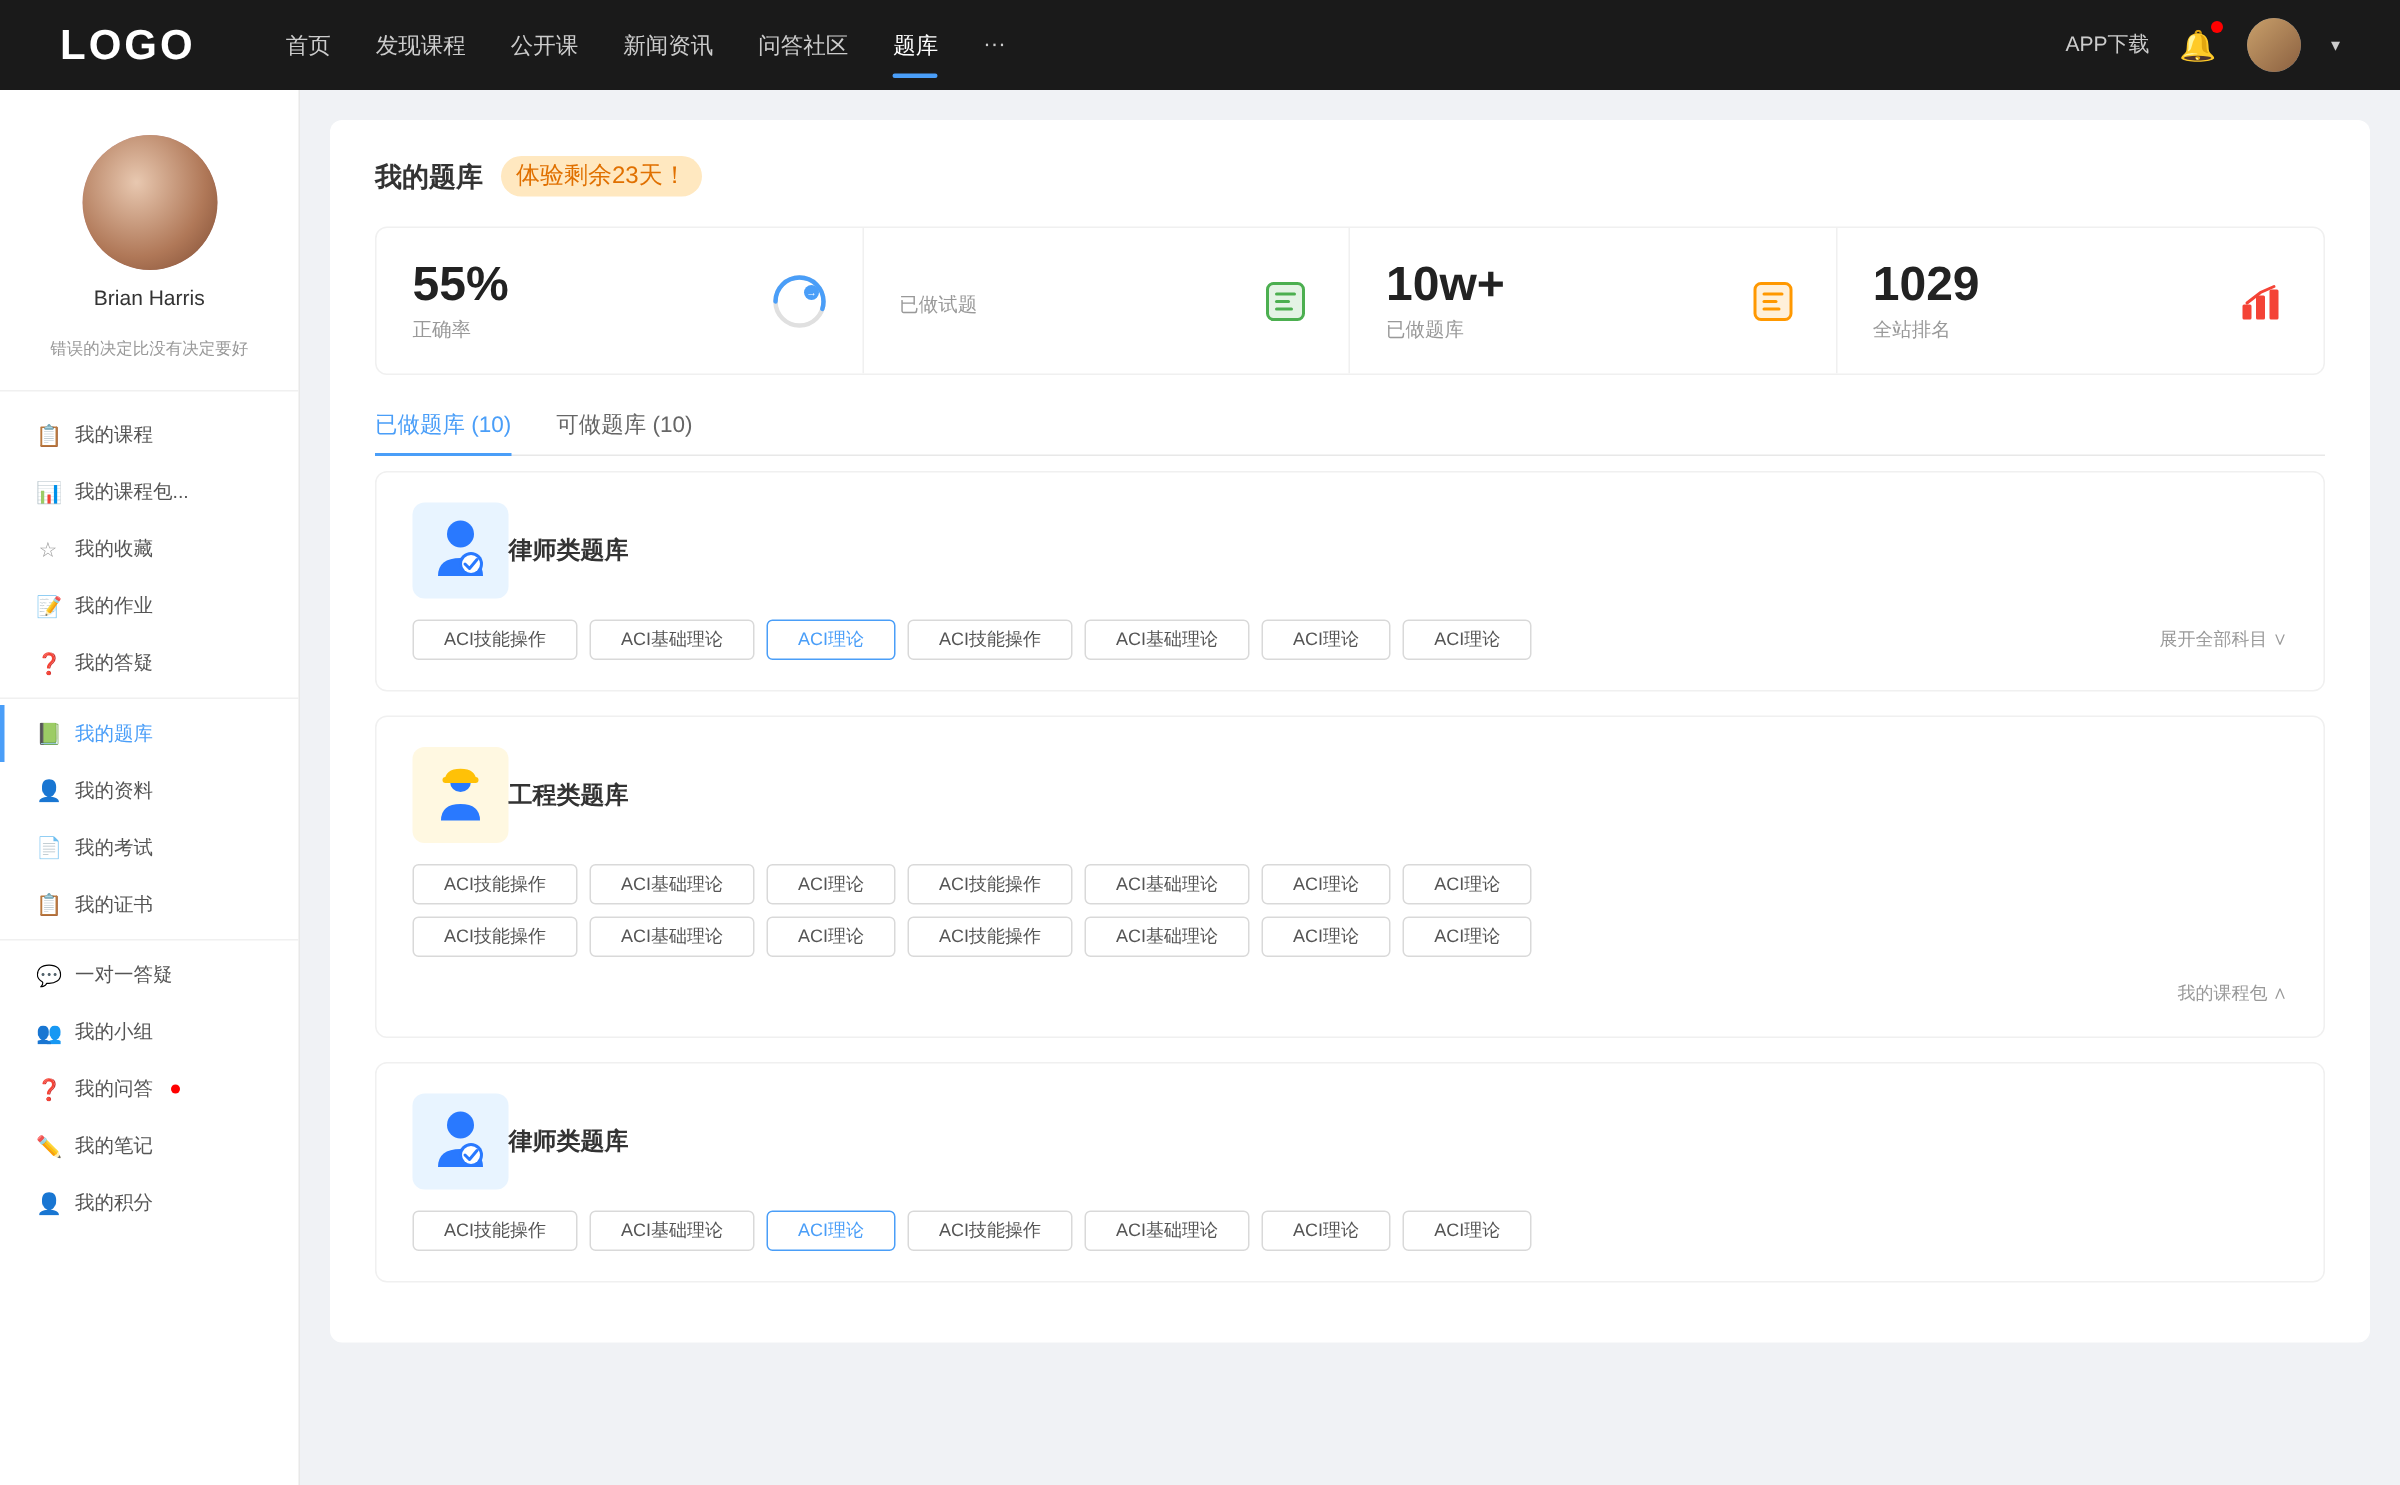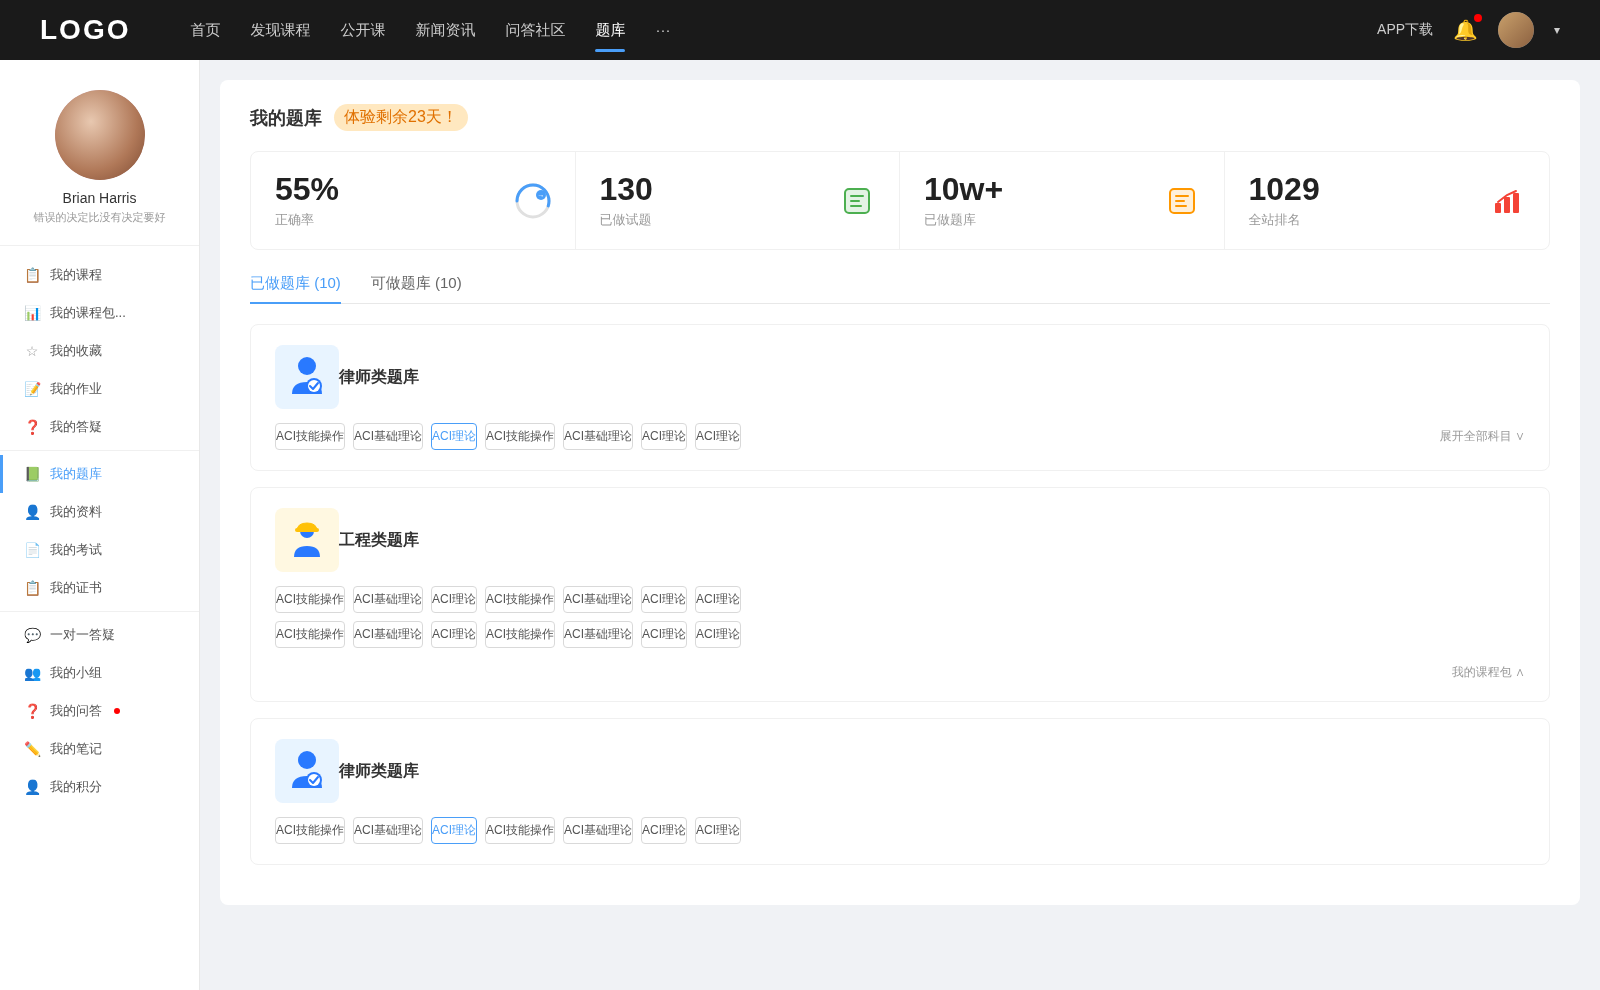--- a/index.html
+++ b/index.html
@@ -121,21 +121,21 @@
     }
     .sidebar-avatar-inner {
       width: 100%; height: 100%;
       background: radial-gradient(ellipse at 40% 35%, #e8c8b0, #b07858 60%, #7a4830 100%);
       border-radius: 50%;
     }
     .sidebar-name {
       font-size: 14px;
       font-weight: 500;
       color: #333;
-      margin-bottom: 4px;
+      margin-bottom: 19px;
     }
     .sidebar-motto {
       font-size: 11px;
       color: #999;
     }
     .sidebar-menu {
       padding: 10px 0;
     }
     .sidebar-menu-item {
       display: flex;
@@ -249,21 +249,21 @@
       width: 36px; height: 36px;
       display: flex; align-items: center; justify-content: center;
       font-size: 22px;
     }
 
     
     .tabs {
       display: flex;
       gap: 30px;
       border-bottom: 1px solid #e8e8e8;
-      margin-bottom: 20px;
+      margin-bottom: 10px;
     }
     .tab {
       font-size: 15px;
       padding-bottom: 10px;
       cursor: pointer;
       color: #666;
       position: relative;
     }
     .tab.active {
       color: #4a9ef8;
@@ -303,21 +303,21 @@
     }
     .tags-row {
       display: flex;
       flex-wrap: wrap;
       gap: 8px;
       align-items: center;
     }
     .tag {
       border: 1px solid #d9d9d9;
       border-radius: 4px;
-      padding: 4px 0;
+      padding: 4px 20px;
       font-size: 12px;
       color: #555;
       cursor: pointer;
     }
     .tag.active-tag {
       border-color: #4a9ef8;
       color: #4a9ef8;
       background: white;
     }
     .expand-link {
@@ -462,21 +462,20 @@
               <circle cx="18" cy="18" r="16" fill="none" stroke="#e0e0e0" stroke-width="3"></circle>
               <circle cx="18" cy="18" r="16" fill="none" stroke="#4a9ef8" stroke-width="3" stroke-dasharray="55 45" stroke-dashoffset="25" stroke-linecap="round" transform="rotate(-90 18 18)"></circle>
               <circle cx="26" cy="12" r="5" fill="#4a9ef8"></circle>
               <text x="26" y="14" text-anchor="middle" fill="white" font-size="7" font-weight="bold">→</text>
             </svg>
           </div>
         </div>
 
         <div class="stat-card">
           <div class="stat-info">
-            <div class="stat-value">130</div>
             <div class="stat-label">已做试题</div>
           </div>
           <div class="stat-icon">
             <svg width="32" height="32" viewBox="0 0 32 32">
               <rect x="4" y="4" width="24" height="24" rx="4" fill="#4caf50" opacity="0.15"></rect>
               <rect x="4" y="4" width="24" height="24" rx="4" fill="none" stroke="#4caf50" stroke-width="2"></rect>
               <rect x="9" y="10" width="14" height="2" rx="1" fill="#4caf50"></rect>
               <rect x="9" y="15" width="10" height="2" rx="1" fill="#4caf50"></rect>
               <rect x="9" y="20" width="12" height="2" rx="1" fill="#4caf50"></rect>
             </svg>

